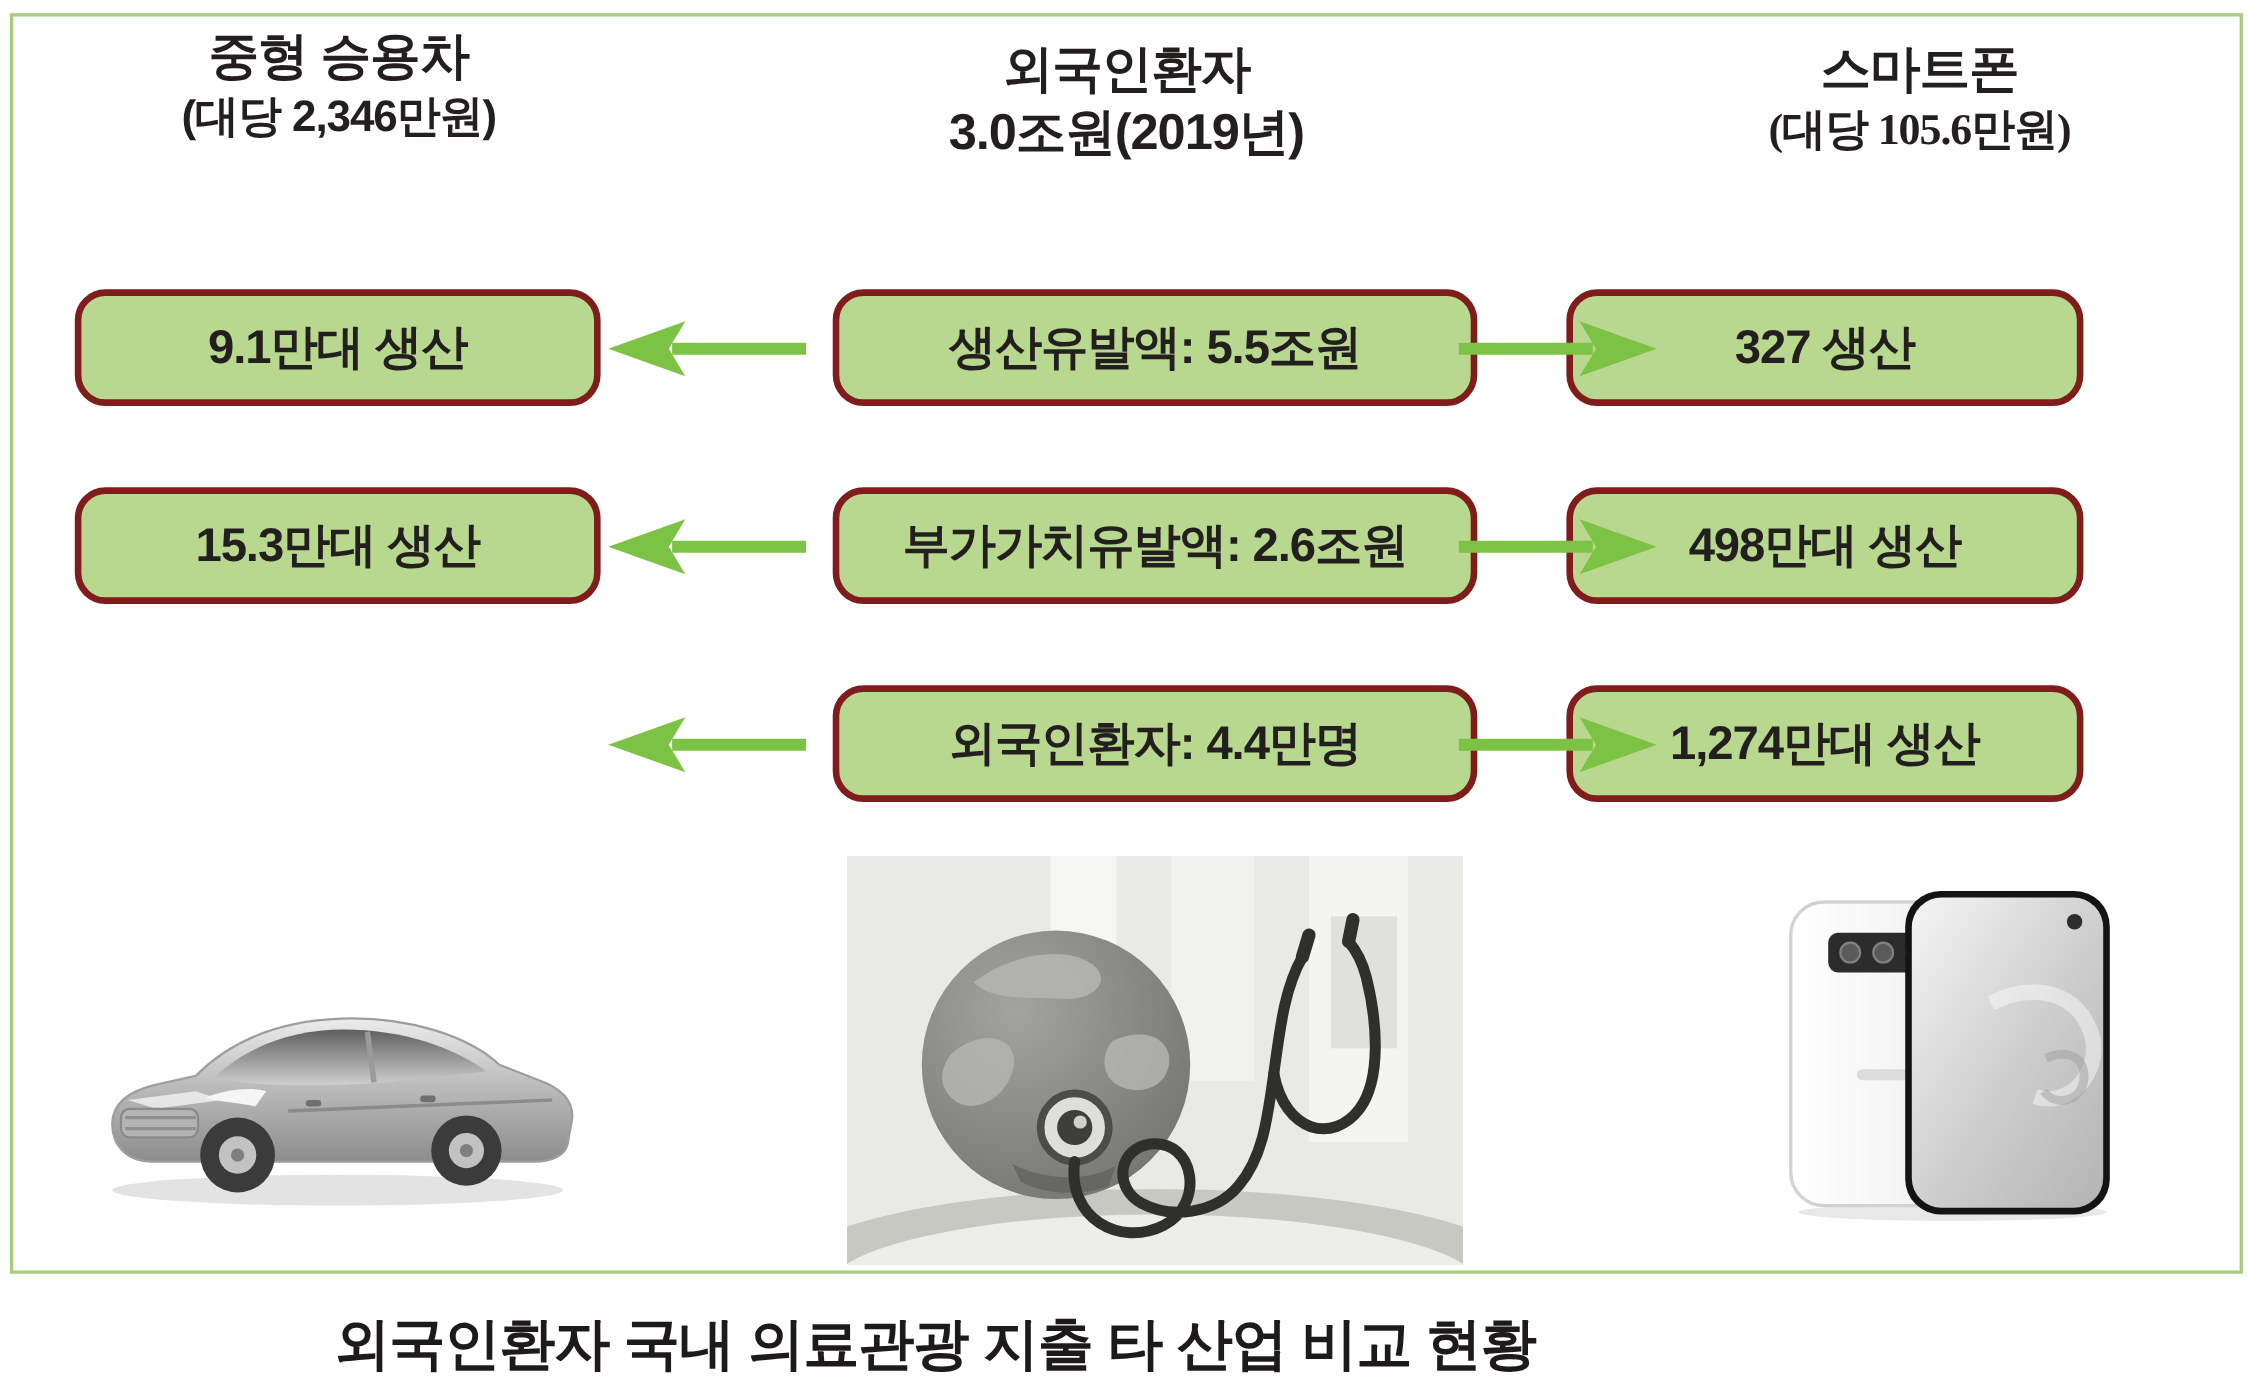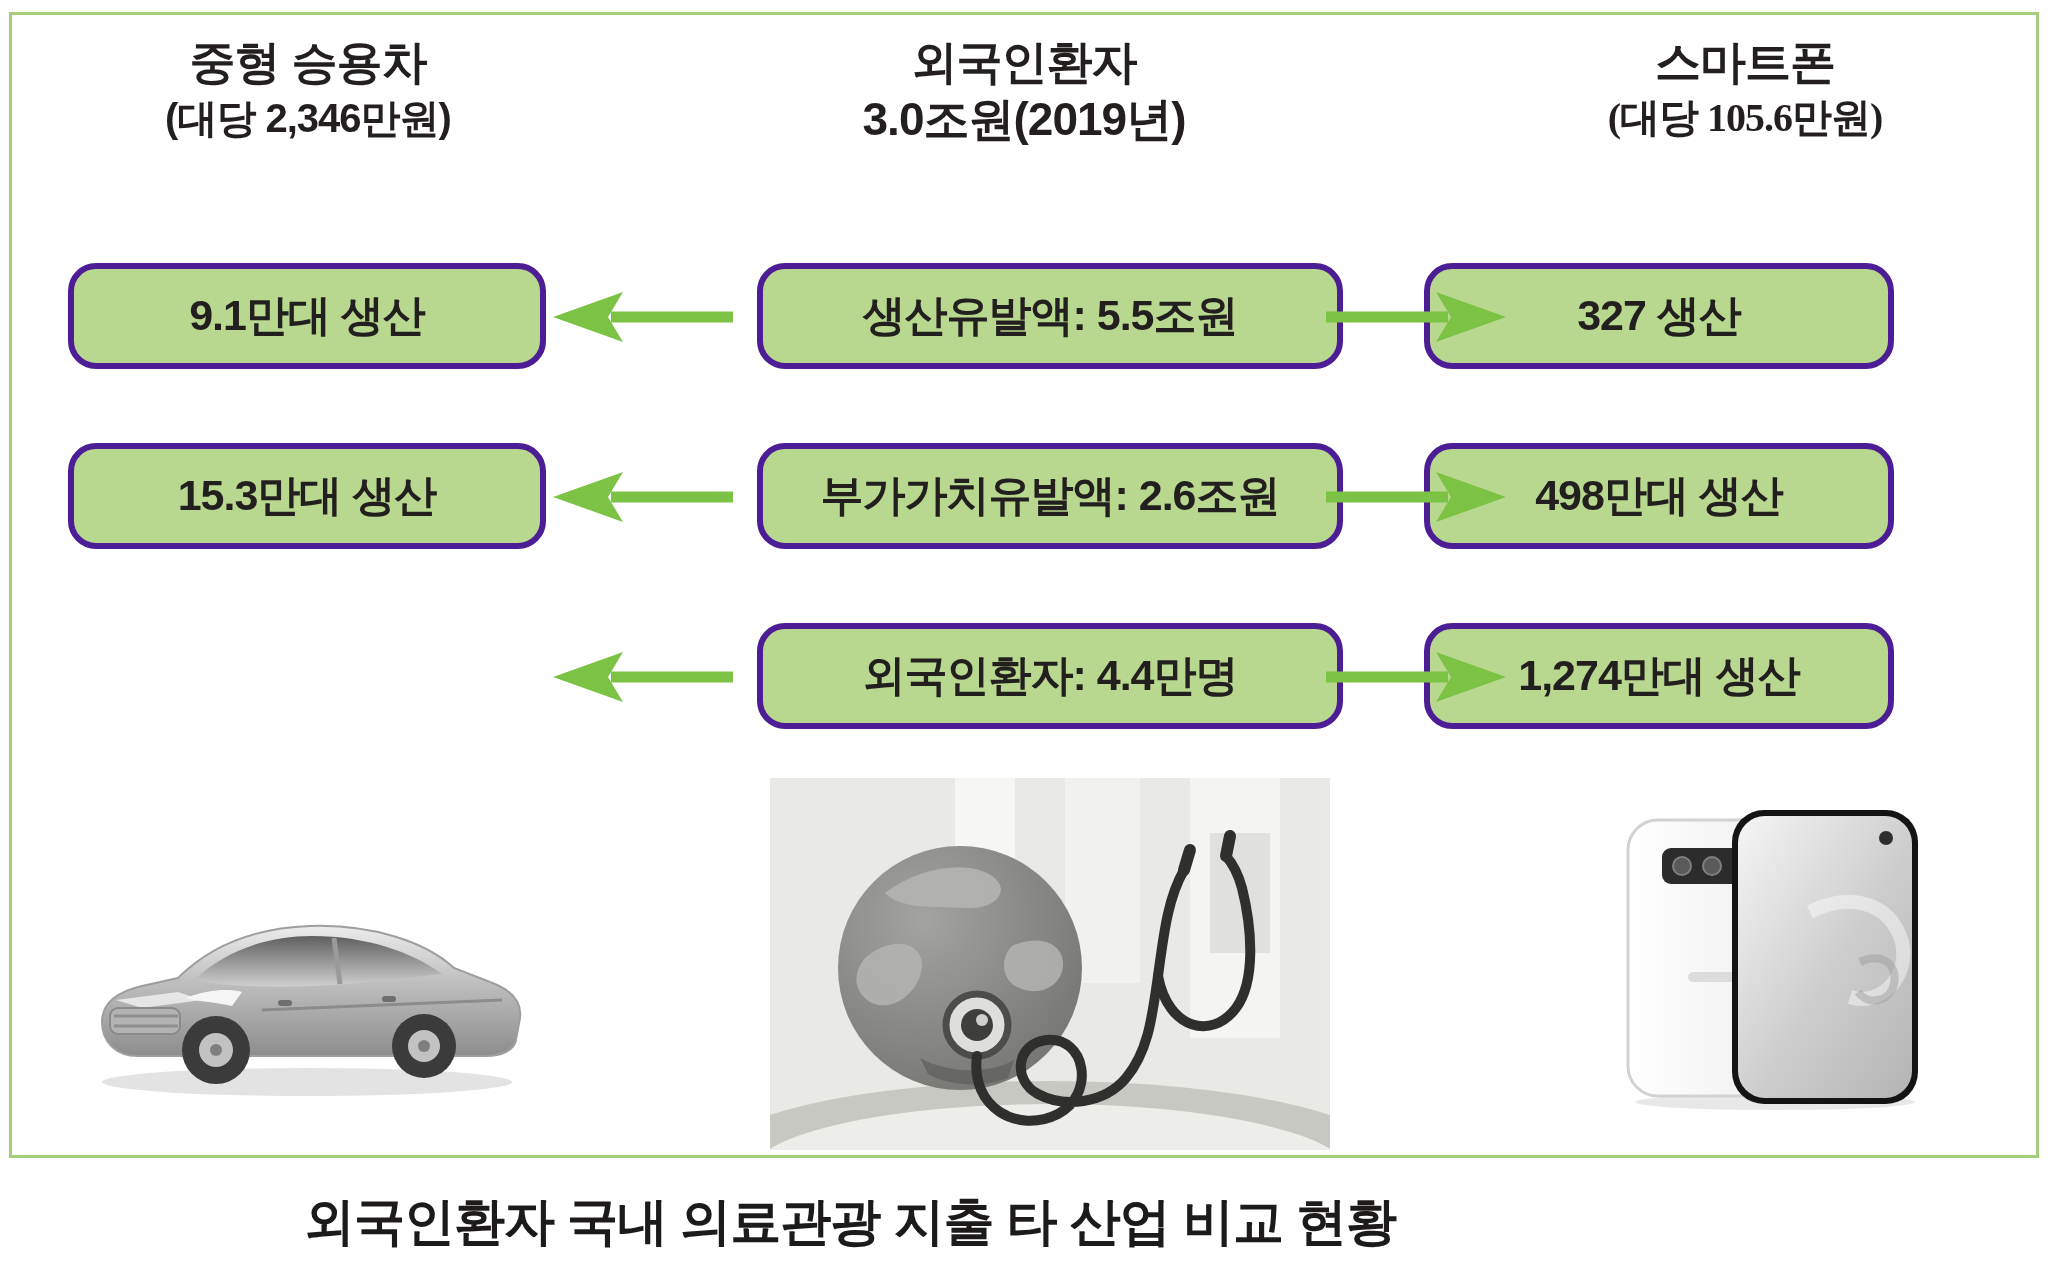--- a/index.html
+++ b/index.html
@@ -9,27 +9,27 @@
     color:#231f1f; overflow:hidden;
   }
   .frame {
     position:absolute; left:9px; top:12px; width:2030px; height:1146px;
     border:3px solid #a6cc7d; background:#ffffff;
   }
   .col-header { position:absolute; text-align:center; color:#231f1f; }
   .col-header .title { font-size:46px; font-weight:800; line-height:1.25; letter-spacing:-1px; }
   .col-header .subtitle { font-size:40px; font-weight:700; line-height:1.3; letter-spacing:-1px; }
   .col-header.center .title { line-height:1.24; }
-  .hdr-left  { left:58px;  top:34px; width:500px; }
+  .hdr-left  { left:58px;  top:22px; width:500px; }
   .hdr-mid   { left:714px; top:34px; width:620px; }
   .hdr-right { left:1495px;top:34px; width:500px;font-family:Liberation Serif, serif; }
 
   .pill {
     position:absolute; height:106px;
-    background:#b9d88f; border:6px solid #4c1d95; border-radius:28px;
+    background:#b9d88f; border:6px solid #7f1d1d; border-radius:28px;
     display:flex; align-items:center; justify-content:center;
     font-size:43px; font-weight:800; letter-spacing:-1px; color:#231f1f;
   }
   .pill.left  { left:68px;   width:478px; }
   .pill.mid   { left:737px;  width:586px;margin-left:20px; }
   .pill.right { left:1424px; width:470px; }
   .row1 { top:263px; } .row2 { top:443px; } .row3 { top:623px; }
 
   .arrow { position:absolute; width:182px; height:60px; }
   .arrow.to-left  { left:551px; }

